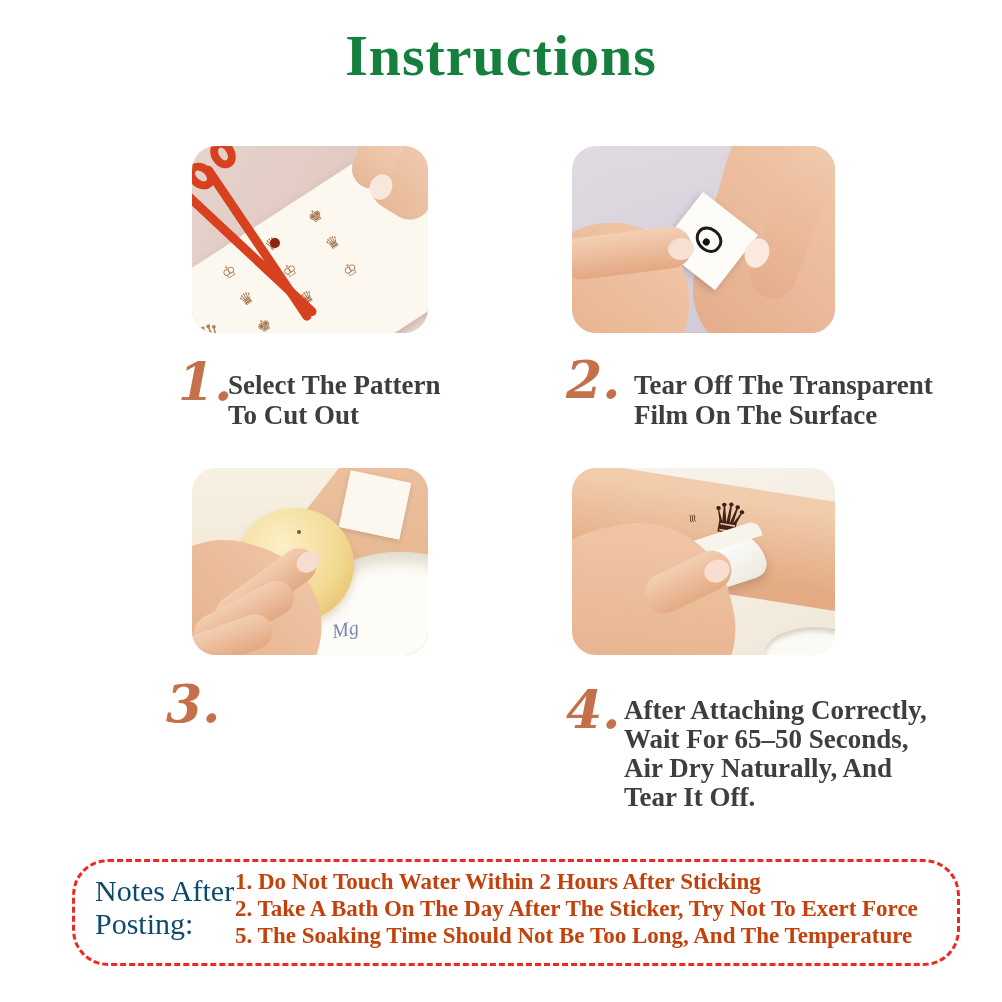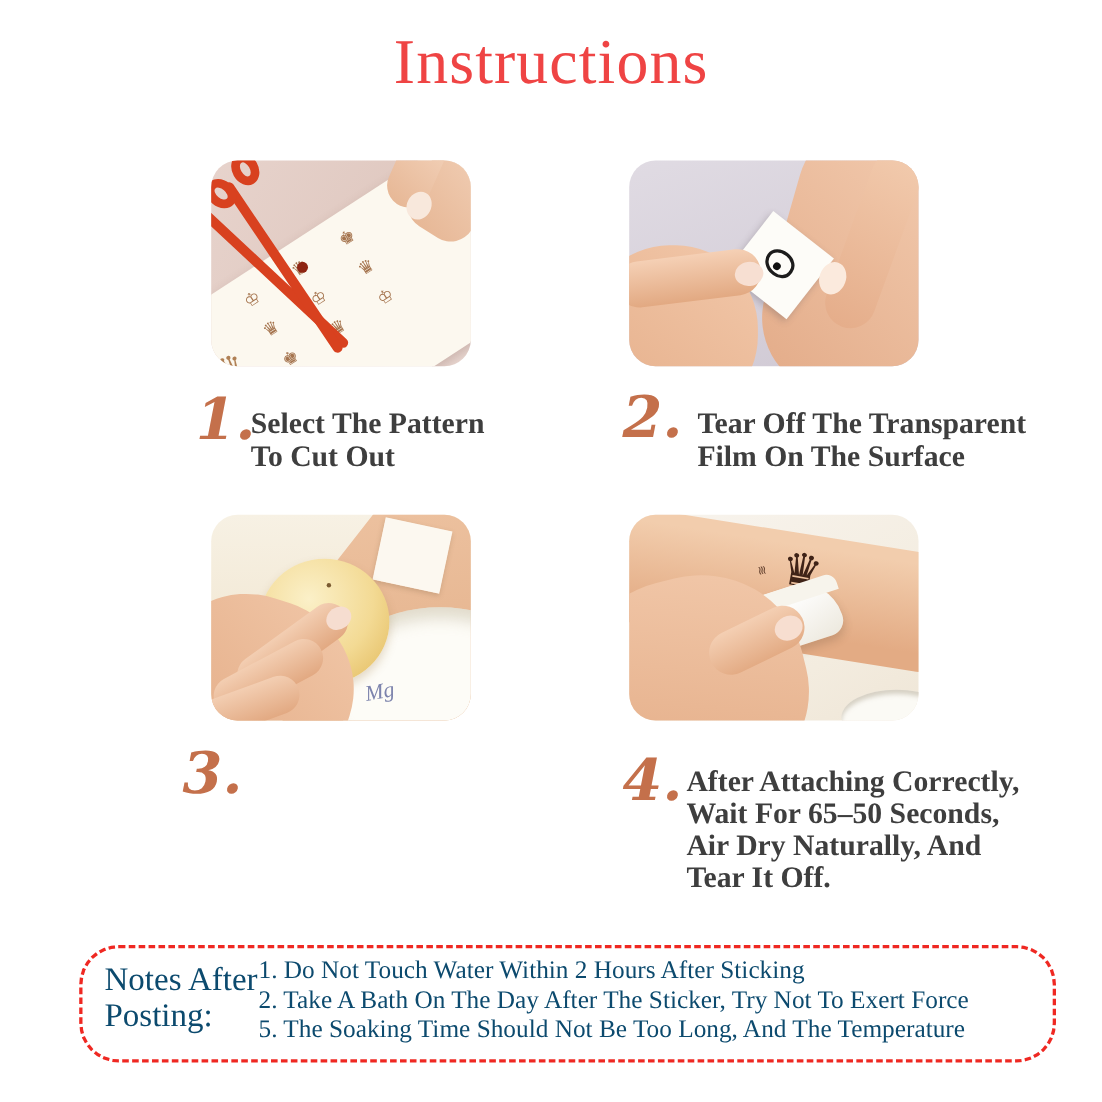--- a/index.html
+++ b/index.html
@@ -5,22 +5,22 @@
   * { margin:0; padding:0; box-sizing:border-box; }
   html,body { background:#ffffff; }
   .canvas {
     position:relative; width:1002px; height:1002px;
     background:#ffffff; overflow:hidden;
     font-family:"Liberation Serif", serif;
   }
   
   .page-title {
     position:absolute; left:0; right:0; top:22px;
-    text-align:center; font-size:58px; font-weight:normal;
-    color:#ef4444; letter-spacing:1px;
+    text-align:center; font-size:58px; font-weight:bold;
+    color:#15803d; letter-spacing:1px;
   }
   
   .photo {
     position:absolute; border-radius:24px; overflow:hidden;
   }
   .photo.p1 { left:192px; top:146px; width:236px; height:187px;
     background:linear-gradient(120deg,#e7d3cc 0%,#e0c9c1 55%,#ead9d3 100%); }
   .photo.p2 { left:572px; top:146px; width:263px; height:187px;
     background:linear-gradient(160deg,#e0dbe3 0%,#d6d0da 60%,#cfc8d3 100%); }
   .photo.p3 { left:192px; top:468px; width:236px; height:187px;
@@ -153,21 +153,21 @@
   .notes-box {
     position:absolute; left:72px; top:859px; width:888px; height:107px;
     border:3px dashed #ef2822; border-radius:36px;
   }
   .notes-label {
     position:absolute; left:20px; top:12px; font-weight:normal;
     font-size:30px; line-height:33px; color:#0c4a6e; white-space:pre-line;
   }
   .notes-lines { position:absolute; left:160px; top:6px; }
   .note-line {
-    font-weight:normal; font-size:23px; line-height:27px; color:#0c4a6e;
+    font-weight:bold; font-size:23px; line-height:27px; color:#c2410c;
     white-space:nowrap;
   }
   .note-line.indent { padding-left:28px; }
 </style>
 </head>
 <body>
 
 <div class="canvas">
 
   <div class="page-title">Instructions</div>

